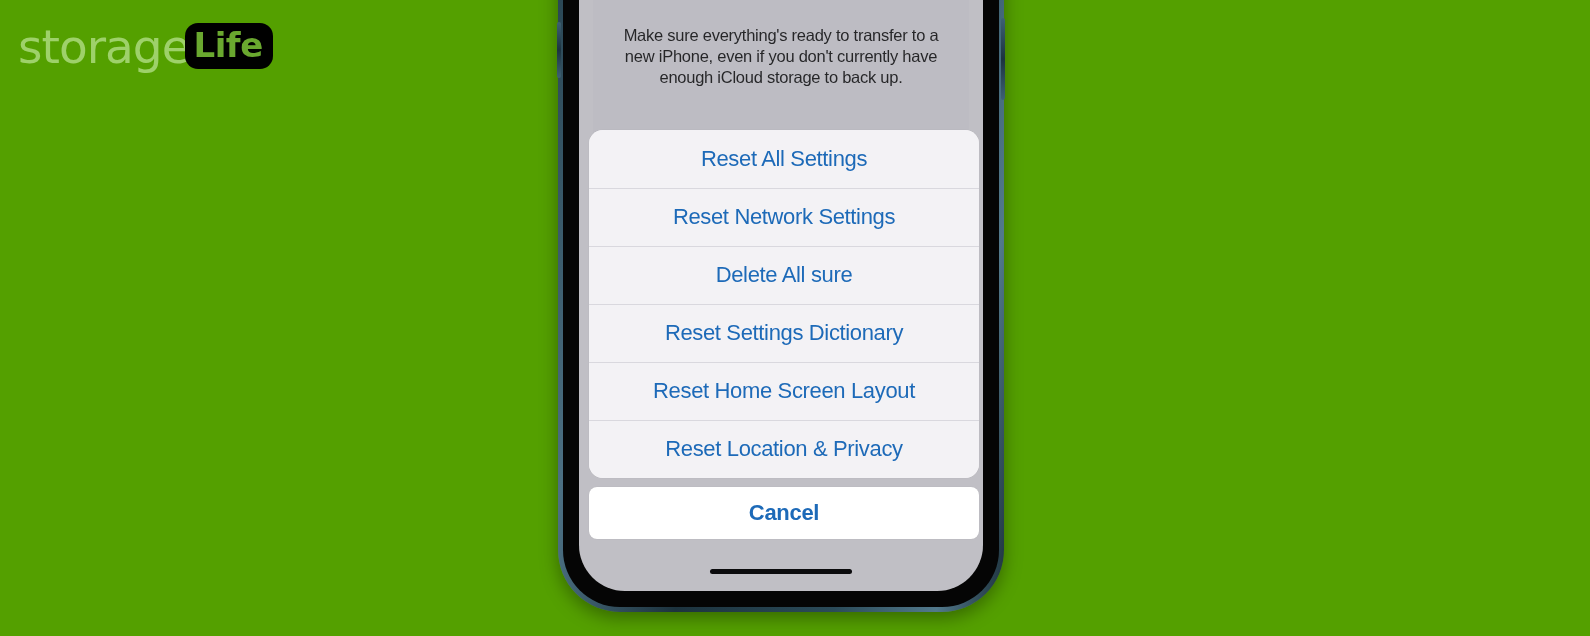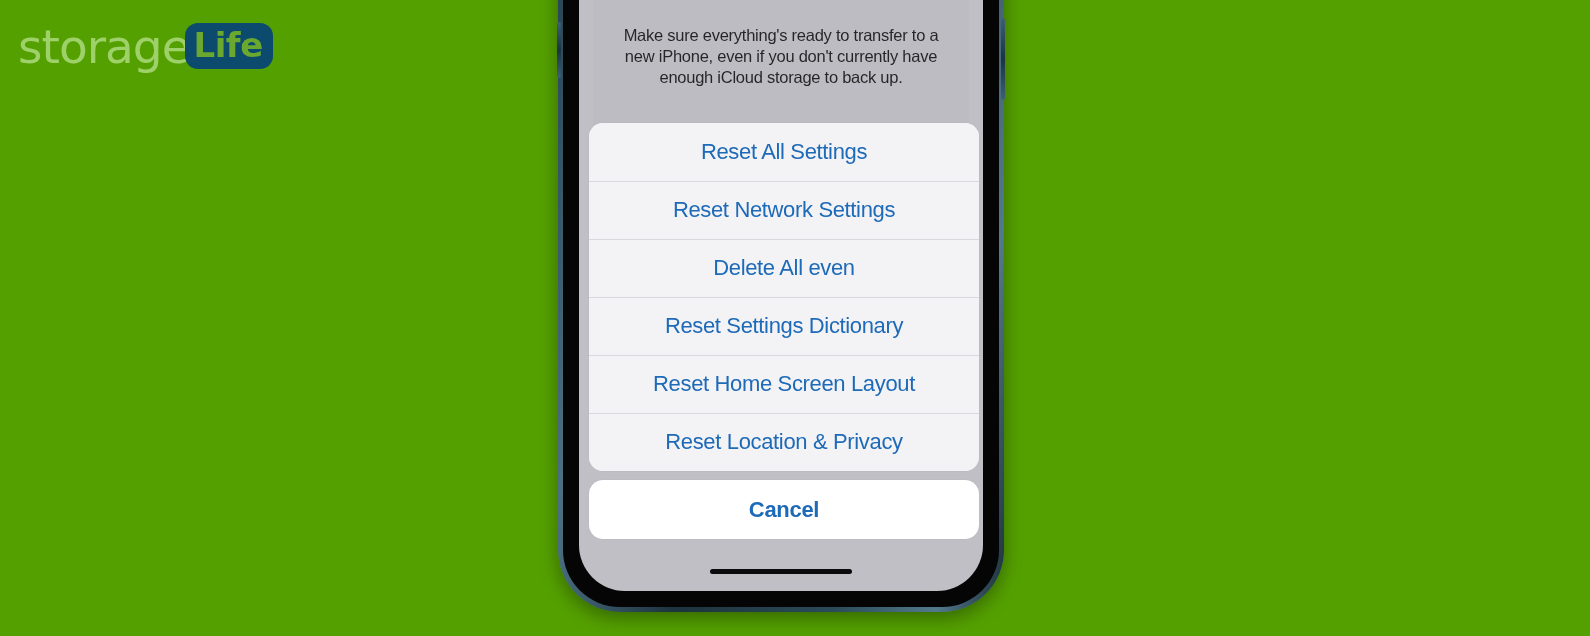--- a/index.html
+++ b/index.html
@@ -36,21 +36,21 @@
   #logo .word {
     font-size: 47px;
     line-height: 47px;
     letter-spacing: -1px;
     color: #9ed16a;
     font-weight: 400;
     font-family: "DejaVu Sans", sans-serif;
   }
   #logo .badge {
     margin-left: -5px;
-    background: #0c4a6e;
+    background: #000000;
     border-radius: 13px;
     padding: 5px 10px 7px 9px;
     display: flex;
     align-items: center;
   }
   #logo .badge .sub {
     font-size: 34px;
     line-height: 34px;
     color: #6aa82f;
     font-weight: 700;
@@ -190,23 +190,23 @@
   }
   .sheet-row + .sheet-row::before {
     content: "";
     position: absolute;
     left: 0; right: 0; top: 0;
     height: 1px;
     background: #d9d8de;
   }
   #cancel-button {
     margin-top: 9px;
-    height: 59px;
+    height: 52px;
     background: #ffffff;
-    border-radius: 14px;
+    border-radius: 8px;
     display: flex;
     align-items: center;
     justify-content: center;
     color: #1d6ab8;
     font-size: 22px;
     font-weight: 700;
     letter-spacing: -0.3px;
     box-shadow: 0 0 1px rgba(0,0,0,0.12);
   }
 
@@ -253,21 +253,21 @@
 
           <div class="bg-reset-text">Reset</div>
         </div>
 
         <div id="dim"></div>
 
         <div id="action-sheet">
           <div id="sheet-group">
             <div class="sheet-row">Reset All Settings</div>
             <div class="sheet-row">Reset Network Settings</div>
-            <div class="sheet-row">Delete All even</div>
+            <div class="sheet-row">Delete All sure</div>
             <div class="sheet-row">Reset Settings Dictionary</div>
             <div class="sheet-row">Reset Home Screen Layout</div>
             <div class="sheet-row">Reset Location &amp; Privacy</div>
           </div>
           <div id="cancel-button">Cancel</div>
         </div>
 
         <div id="home-indicator"></div>
 
       </div>

